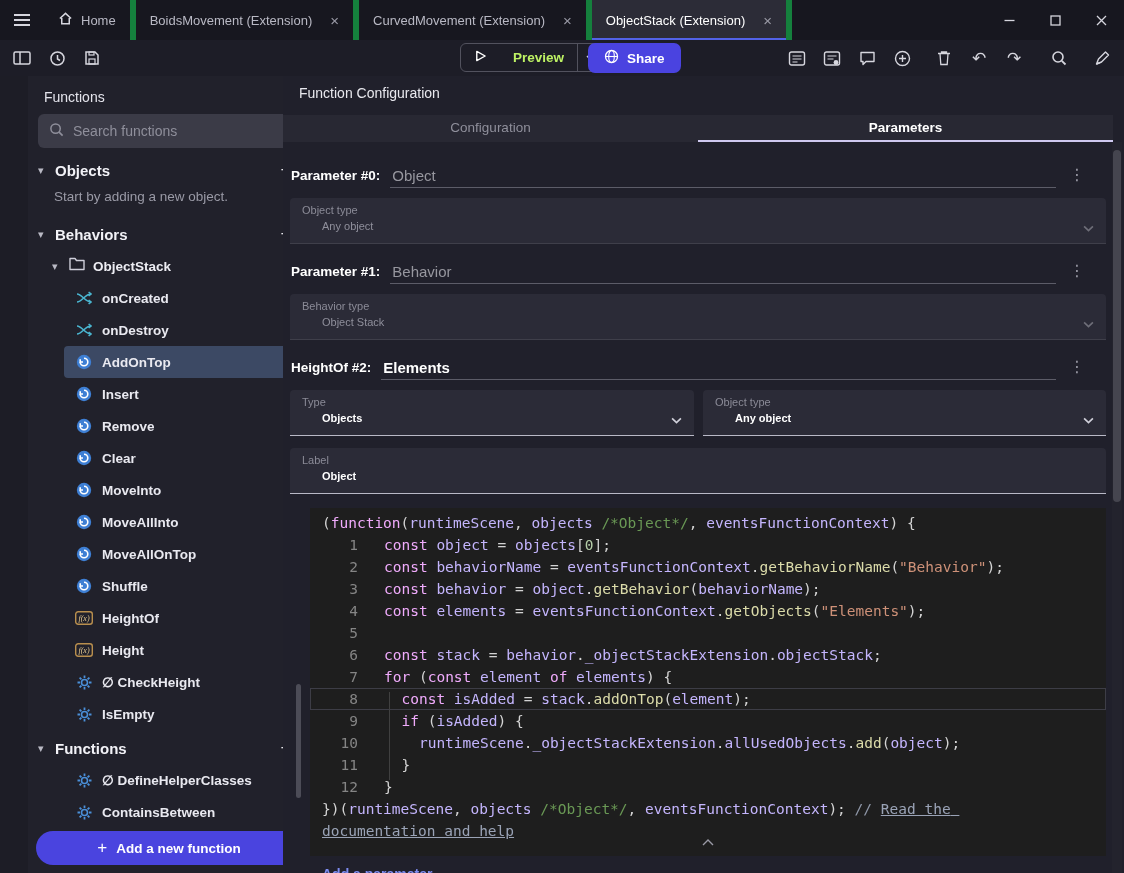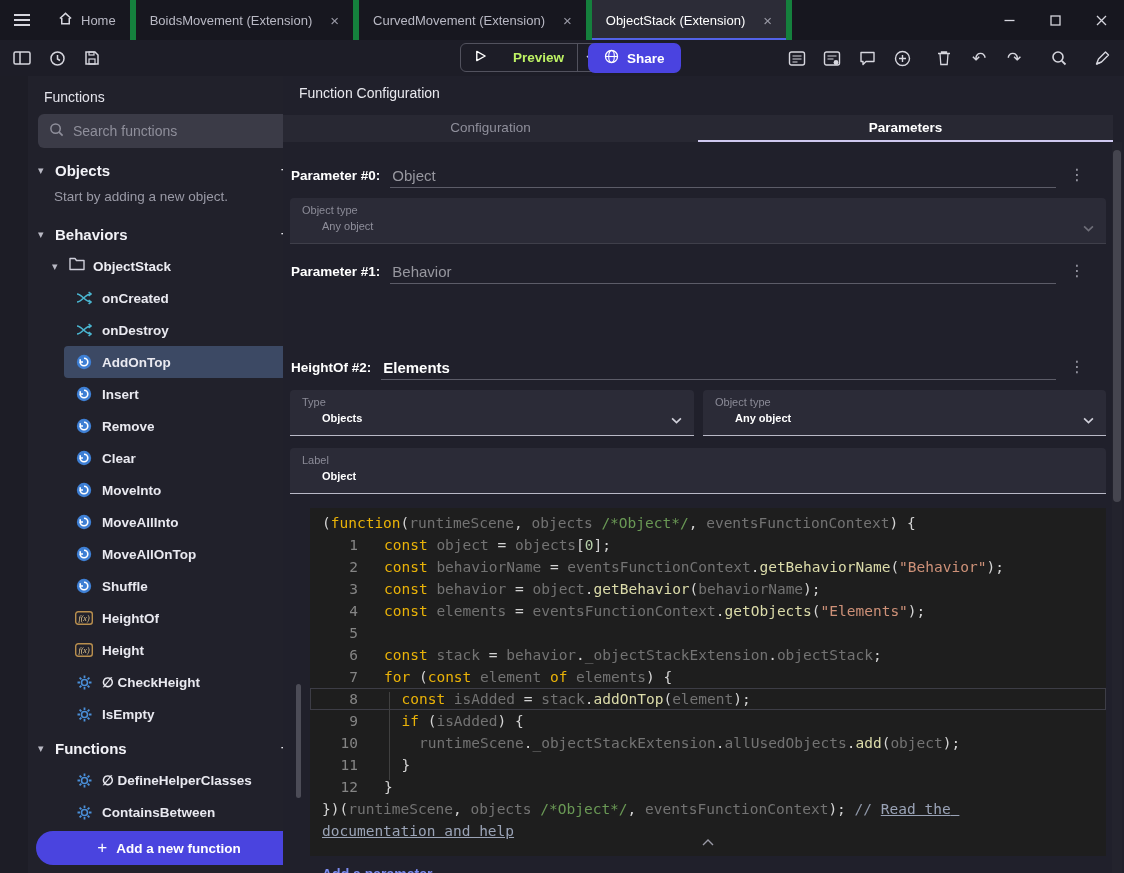--- a/index.html
+++ b/index.html
@@ -86,23 +86,23 @@
 
   
   .editor { position:absolute; left:27px; top:432px; width:796px; height:348px; background:#1e1e1e;
     font-family:"DejaVu Sans Mono","Liberation Mono",monospace; font-size:14.5px; line-height:22px;
     color:#d4d4d4; padding-top:4px; }
   .code-line { white-space:pre; height:22px; }
   .code-line.current { box-shadow:inset 0 0 0 1px #3d3d46; }
   .headerline { padding-left:12px; white-space:pre; }
   .code-footer { padding-left:12px; white-space:pre-wrap; width:700px; }
   .lnum { display:inline-block; width:48px; margin-right:26px; text-align:right; color:#858585; }
-  .k { color:#eab308; font-style:normal; } .s { color:#ce9178; font-style:normal; }
+  .k { color:#f0abfc; font-style:normal; } .s { color:#ce9178; font-style:normal; }
   .c { color:#6a9955; font-style:normal; } .n { color:#b5cea8; font-style:normal; }
-  .f { color:#dcdcaa; font-style:normal; } .v { color:#737373; font-style:normal;margin-top:32px; }
+  .f { color:#dcdcaa; font-style:normal; } .v { color:#c4b5fd; font-style:normal;margin-top:32px; }
   .cm { color:#8f97a8; font-style:normal; }
   .cl { color:#9aa3b6; text-decoration:underline; font-style:normal; }
   .guide { position:absolute; left:79px; top:184px; width:1px; height:88px; background:#404040; }
   .fold { position:absolute; left:0; right:0; bottom:4px; text-align:center; cursor:pointer; }
 
   .panel-grip { position:absolute; left:13px; top:608px; width:5px; height:114px; border-radius:3px; background:#4c4c57; }
   .cut-link { position:absolute; left:39px; top:790px; color:#7d8cf0; font-weight:bold; font-size:14px; cursor:pointer; }
   .scroll-track { position:absolute; right:2px; top:66px; bottom:0; width:10px; background:#23232d; }
   .scroll-thumb { position:absolute; right:3px; top:74px; width:8px; height:352px; border-radius:4px; background:#45454f; cursor:pointer; }
 </style>
@@ -504,20 +504,29 @@
       <svg width="11" height="7" viewBox="0 0 10 6">
           <path d="M1 1 L5 5 L9 1" fill="none" stroke="#6e6e78" stroke-width="1.5"></path>
         </svg>
     </span>
   </div>
 
   <div class="prow" style="top:180px">
     <span class="pidx">Parameter #1:</span>
     <span class="pname dim">Behavior</span>
     <span class="kebab2">⋮</span>
+  </div>
+  <div class="field disabled" style="top:218px; left:7px; width:816px">
+    <span class="flabel">Behavior type</span>
+    <span class="fvalue">Object Stack</span>
+    <span class="chev">
+      <svg width="11" height="7" viewBox="0 0 10 6">
+          <path d="M1 1 L5 5 L9 1" fill="none" stroke="#6e6e78" stroke-width="1.5"></path>
+        </svg>
+    </span>
   </div>
 
   <div class="prow" style="top:276px">
     <span class="pidx">HeightOf #2:</span>
     <span class="pname lit">Elements</span>
     <span class="kebab2">⋮</span>
   </div>
   <div class="field enabled" style="top:314px; left:7px; width:404px">
     <span class="flabel">Type</span>
     <span class="fvalue">Objects</span>

